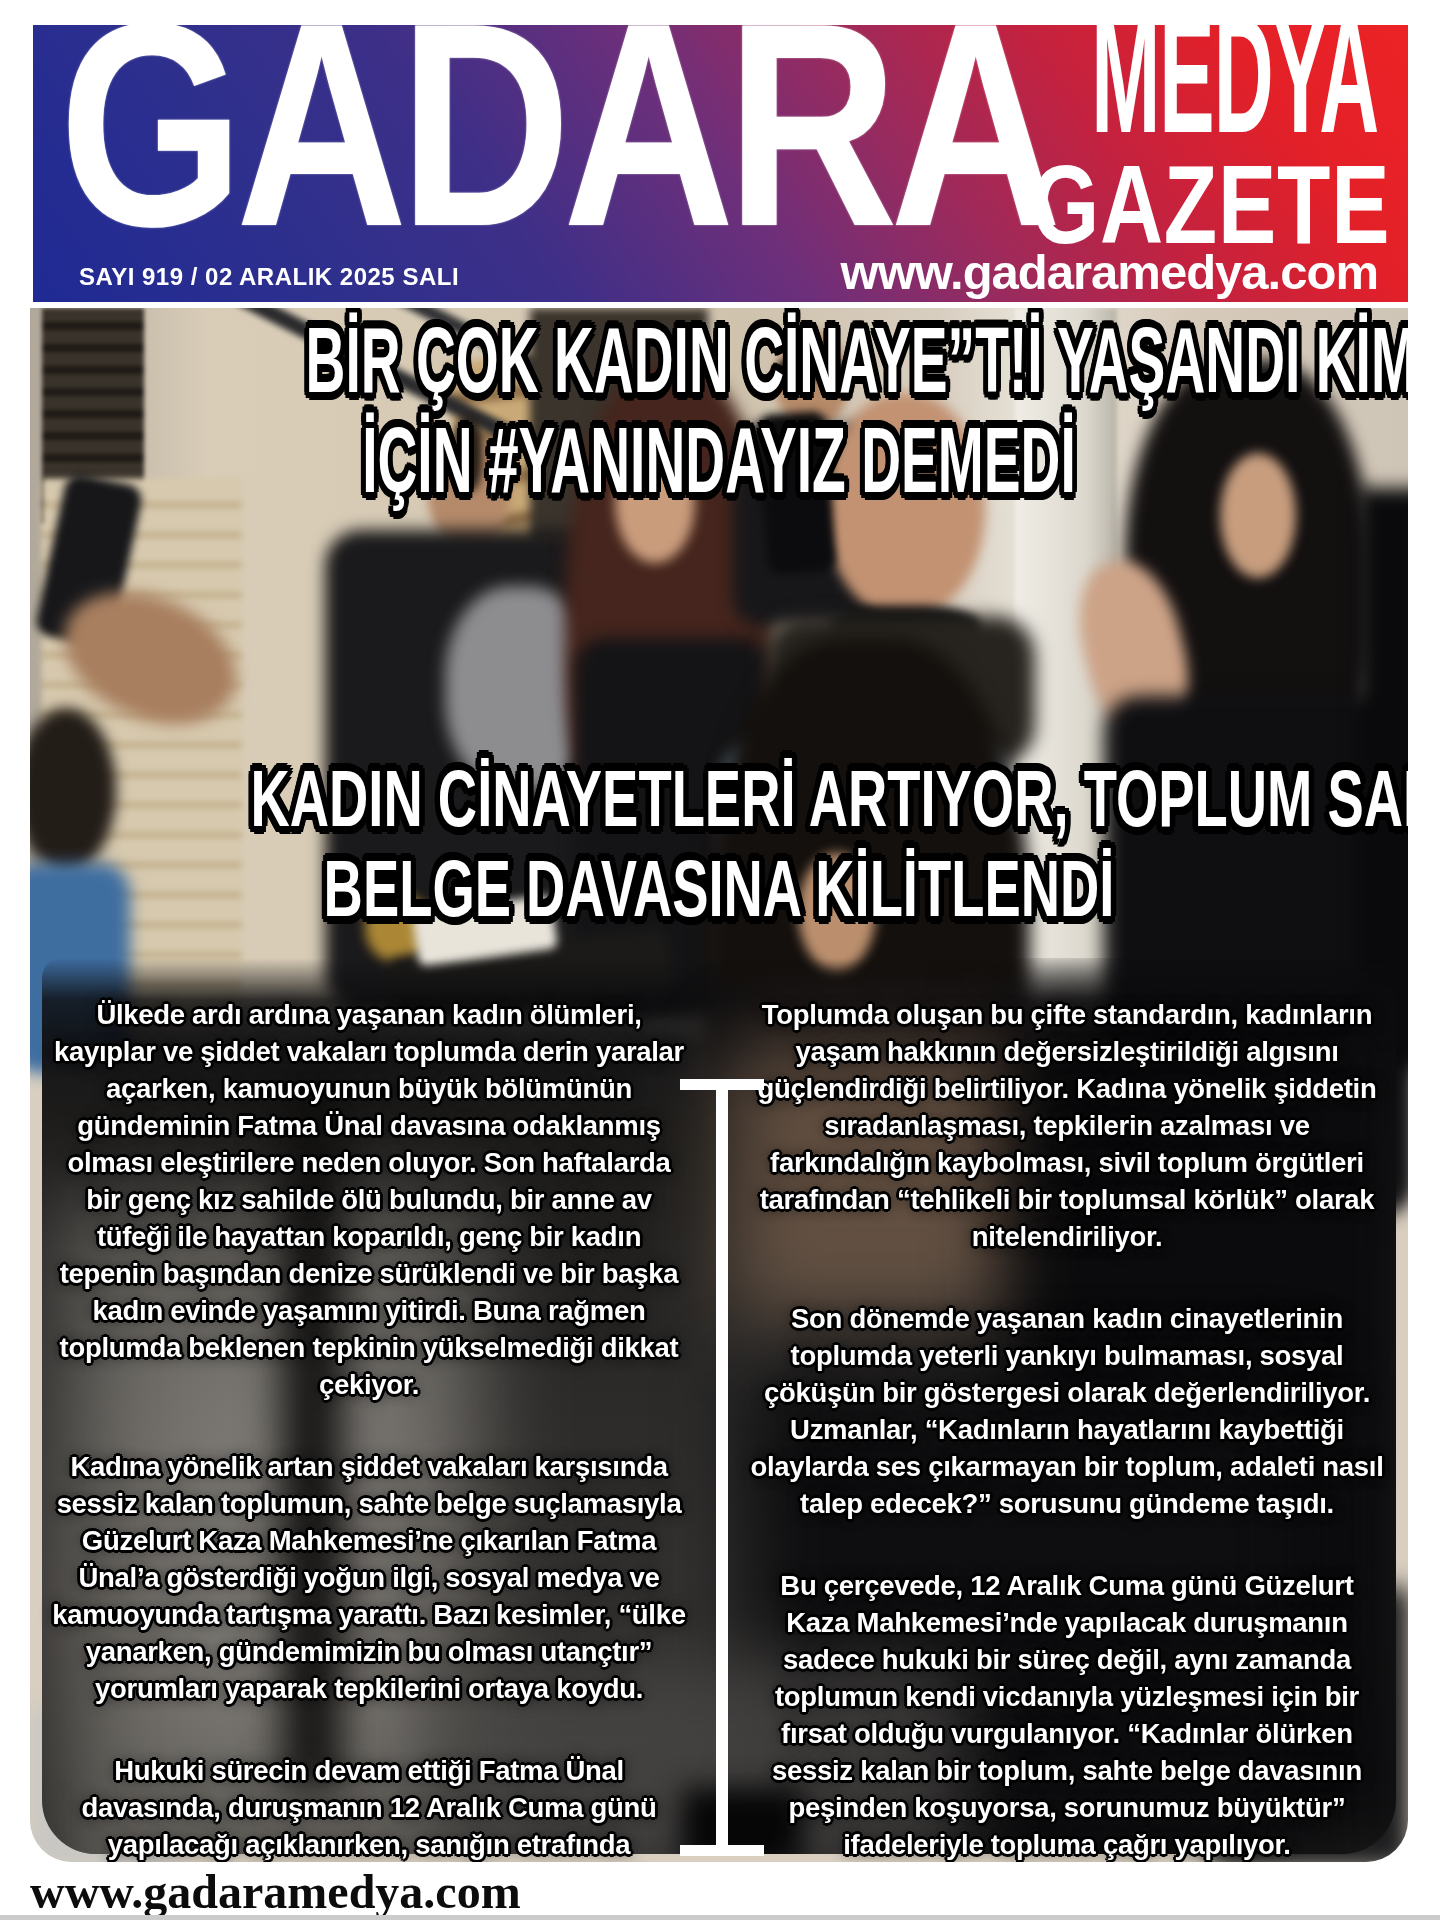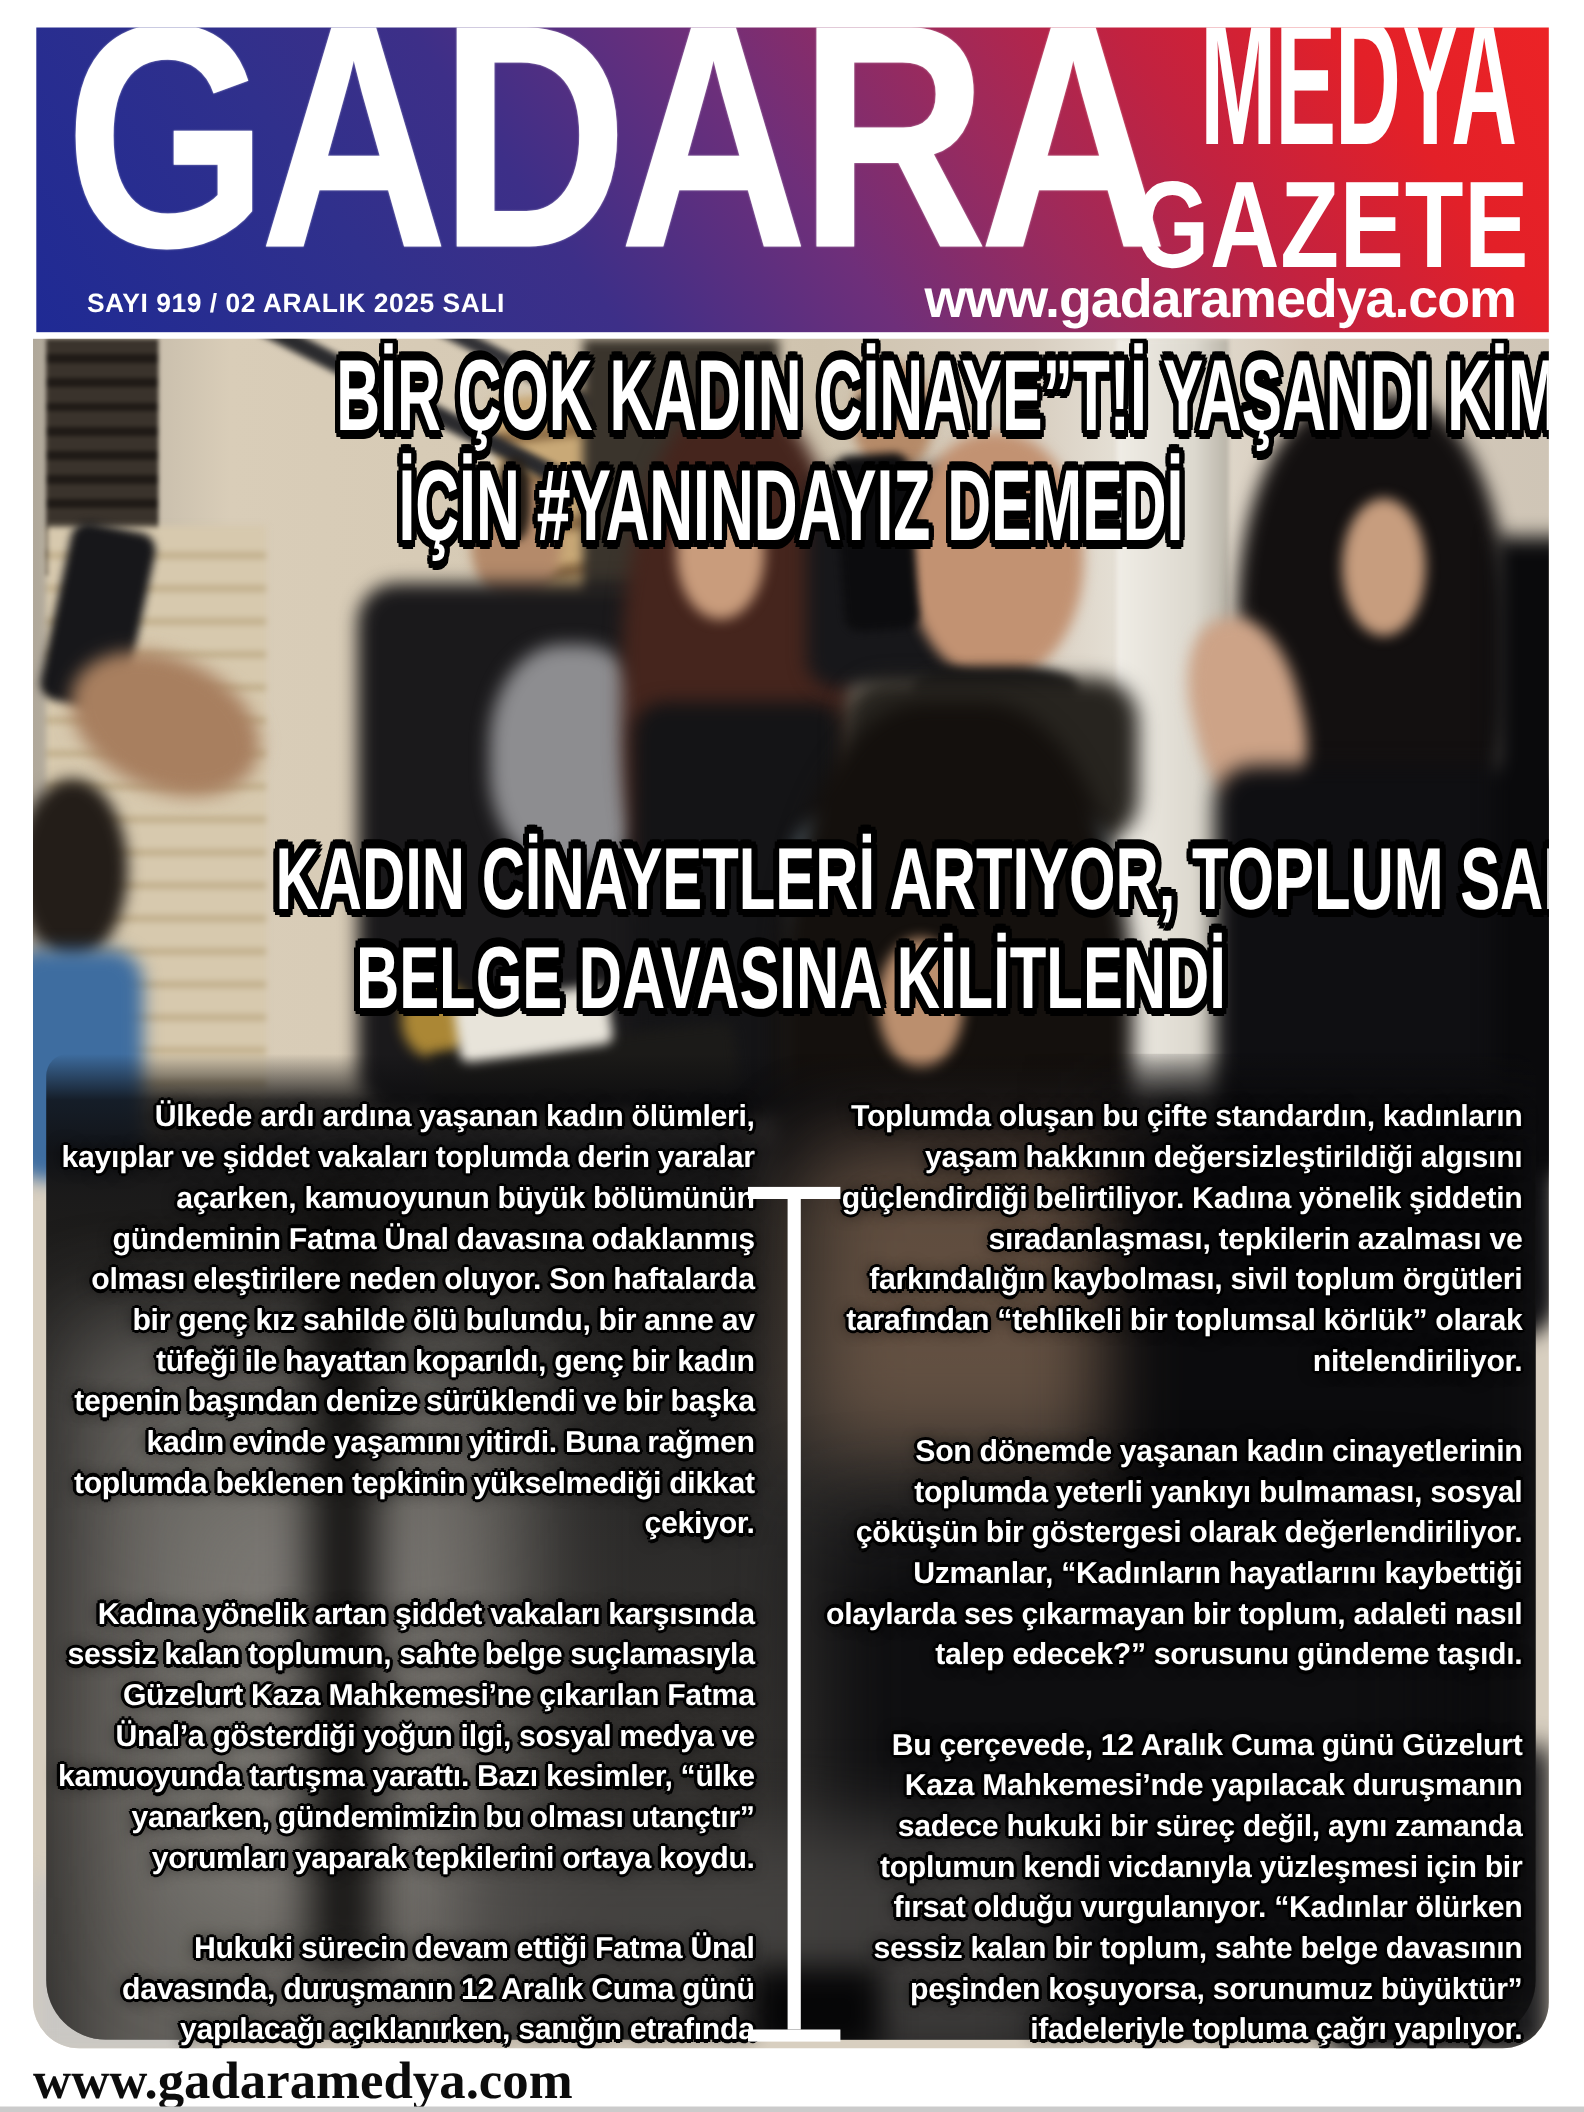--- a/index.html
+++ b/index.html
@@ -74,21 +74,21 @@
   .subheadline{
     position:absolute;left:0;right:0;top:446px;text-align:center;
     font-size:80px;line-height:90px;font-weight:bold;
     transform:scaleX(0.68);transform-origin:center top;white-space:nowrap;
   }
   .columns{
     position:absolute;left:22px;right:24px;top:688px;
     display:flex;justify-content:space-between;
   }
   .col{width:47.6%;text-align:center;font-size:27.5px;line-height:37px;font-weight:bold;letter-spacing:-.3px;}
-  .col p{margin:0 0 45px 0;text-align:right;}
+  .col p{margin:0 0 45px 0;}
   .col p:last-child{margin-bottom:0;}
 
   .divider{
     position:absolute;left:686px;top:782px;width:12px;height:755px;background:#ffffff;
   }
   .divider:before,.divider:after{
     content:"";position:absolute;left:-36px;width:84px;height:11px;background:#ffffff;
   }
   .divider:before{top:-11px;}
   .divider:after{bottom:-11px;}

